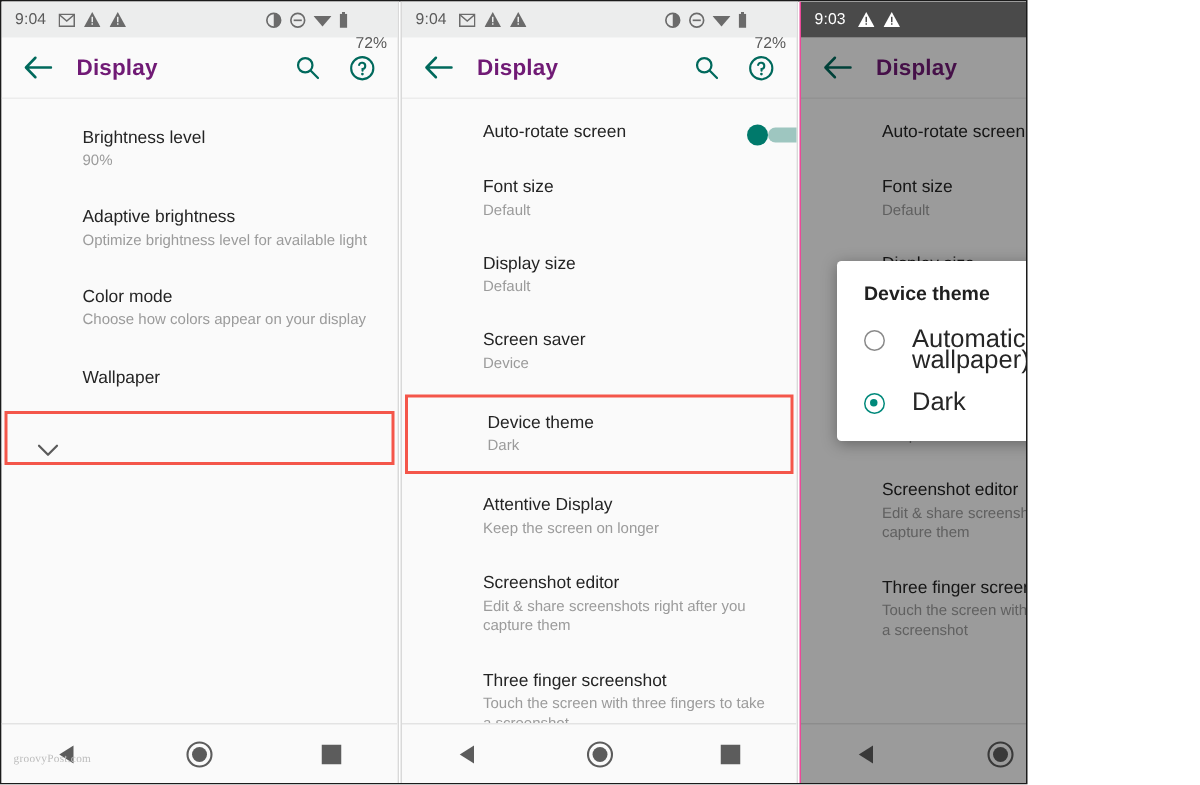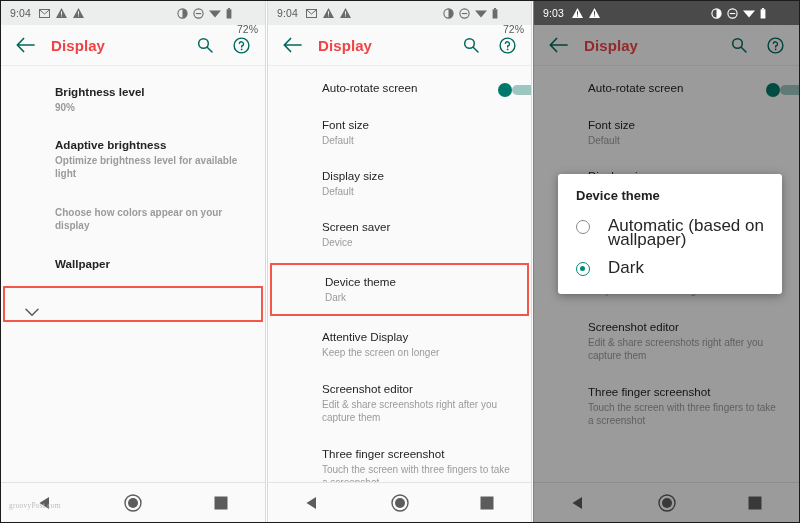--- a/index.html
+++ b/index.html
@@ -1,39 +1,39 @@
 <!DOCTYPE html>
 <html><head>
 <meta charset="utf-8">
 <style>
   html,body{margin:0;padding:0;background:#ffffff;}
   body{width:800px;height:523px;font-family:"Liberation Sans",sans-serif;-webkit-font-smoothing:antialiased;}
 
-  .stage{position:relative;width:800px;height:523px;box-sizing:border-box;border:1px solid #1b1b1b;background:#ffffff;overflow:hidden;}
+  .stage{position:relative;width:685px;height:523px;box-sizing:border-box;border:1px solid #1b1b1b;background:#ffffff;overflow:hidden;}
 
   .panel{position:absolute;top:0;height:521px;width:265px;box-sizing:border-box;background:#fafafa;overflow:hidden;}
   .panel.p1{left:0;border-right:1px solid #d9d9d9;}
   .panel.p2{left:266px;border-left:1px solid #d9d9d9;border-right:1px solid #d9d9d9;}
   .panel.p3{left:532px;width:266px;border-left:1px solid #ec4899;}
 
   
   .statusbar{position:relative;height:24px;background:#eceded;display:flex;align-items:center;
              padding:0 7px 0 9px;box-sizing:border-box;}
   .sb-time{font-size:10.5px;color:#5a5a5a;letter-spacing:.1px;}
   .sb-left-icons{display:flex;align-items:center;gap:6px;margin-left:8px;}
   .sb-right{margin-left:auto;display:flex;align-items:center;gap:5px;}
   .sb-pct{font-size:10.5px;color:#5a5a5a;margin-top:32px;}
   .ic{display:inline-block;line-height:0;}
   .ic svg{display:block;}
 
   
   .toolbar{height:41px;display:flex;align-items:center;padding:0 11px 0 11px;box-sizing:border-box;
            background:#fafafa;border-bottom:1px solid #ececec;}
   .tb-back{width:26px;height:26px;display:flex;align-items:center;justify-content:center;}
-  .tb-title{font-size:15px;color:#ef4444;font-weight:600;margin-left:13px;letter-spacing:.1px;}
+  .tb-title{font-size:15px;color:#701a75;font-weight:600;margin-left:13px;letter-spacing:.1px;}
   .tb-actions{margin-left:auto;display:flex;align-items:center;gap:16px;padding-right:3px;}
   .tb-ic{width:20px;height:20px;display:flex;align-items:center;justify-content:center;}
 
   
   .list{position:relative;background:#fafafa;}
   .row{position:relative;display:flex;align-items:flex-start;box-sizing:border-box;
        padding:9px 14px 9px 54px;min-height:34px;}
   .row .ttl{font-size:11.6px;color:#242424;line-height:14px;}
   .row .sub{font-size:10px;color:#9b9b9b;line-height:13px;margin-top:2px;}
   .row .txtwrap{display:flex;flex-direction:column;flex:1;padding-right:4px;}
@@ -146,35 +146,36 @@
         <span class="tb-ic">
             <svg width="17" height="17" viewBox="0 0 17 17">
               <circle cx="8.5" cy="8.5" r="7.4" fill="none" stroke="#00695c" stroke-width="1.4"></circle>
               <path d="M6.4 6.3 a2.1 2.1 0 1 1 2.3 2.7 v1.1" fill="none" stroke="#00695c" stroke-width="1.4" stroke-linecap="round"></path>
               <circle cx="8.6" cy="12.4" r="0.9" fill="#00695c"></circle>
             </svg>
           </span>
       </span>
     </div>
 
-    <div class="list" style="padding-top:8px;font-weight:bold;">
+    <div class="list" style="padding-top:8px;">
       <div class="row" style="padding-top:11px;">
         <span class="txtwrap">
           <span class="ttl">Brightness level</span>
           <span class="sub">90%</span>
         </span>
       </div>
       <div class="row" style="padding-top:15px;">
         <span class="txtwrap">
           <span class="ttl">Adaptive brightness</span>
           <span class="sub">Optimize brightness level for available light</span>
         </span>
       </div>
       <div class="row" style="padding-top:15px;">
         <span class="txtwrap">
+          <span class="ttl">Color mode</span>
           <span class="sub">Choose how colors appear on your display</span>
         </span>
       </div>
       <div class="row" style="padding-top:16px;padding-bottom:16px;align-items:flex-end;">
         <span class="txtwrap">
           <span class="ttl">Wallpaper</span>
         </span>
       </div>
       <div class="row hl" style="padding-top:12px;padding-bottom:12px;margin:0 3px;">
         <span class="lead" style="top:16px;">

